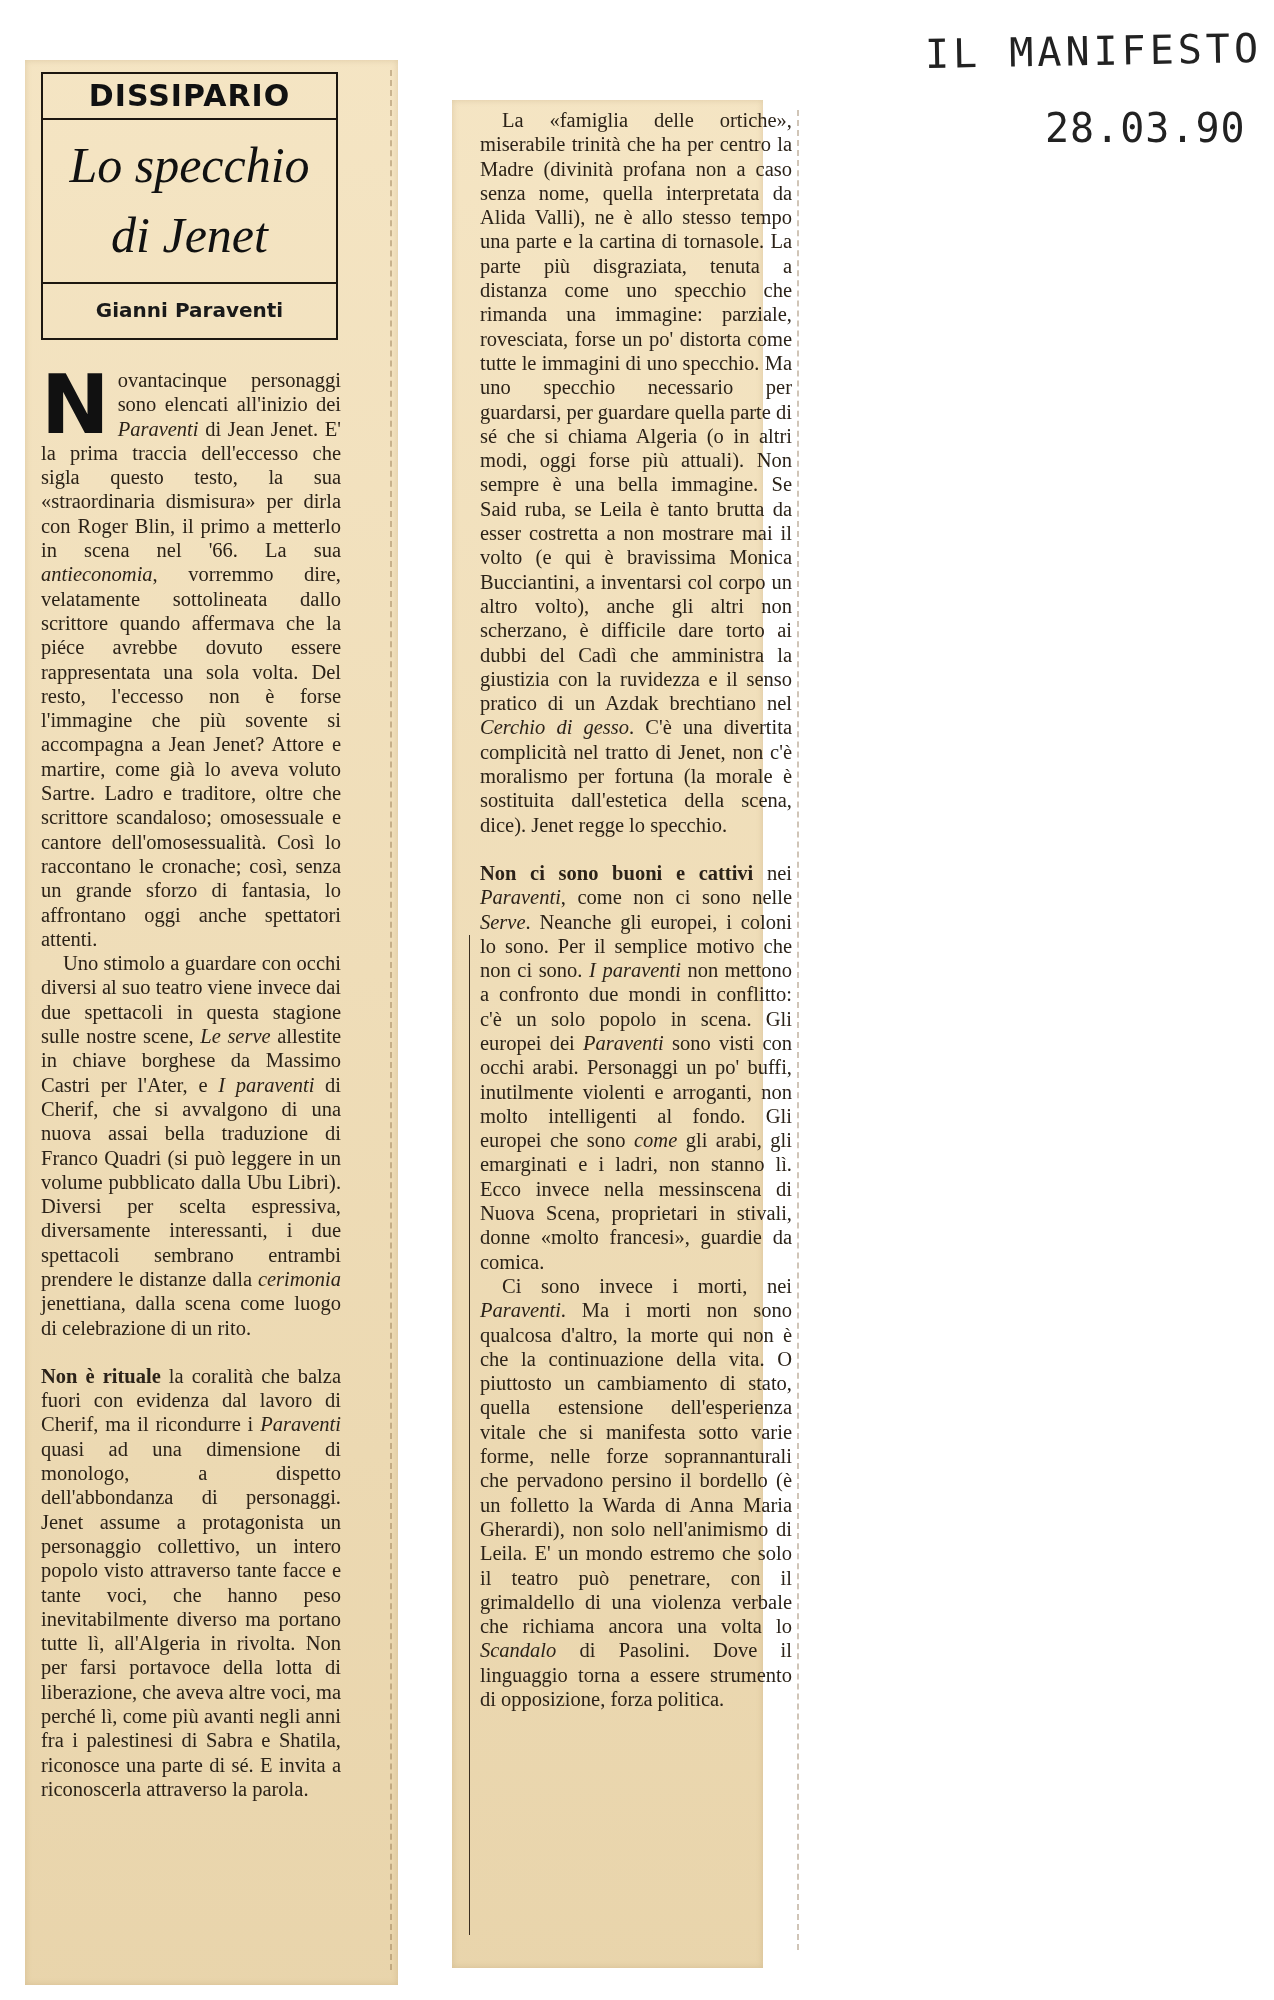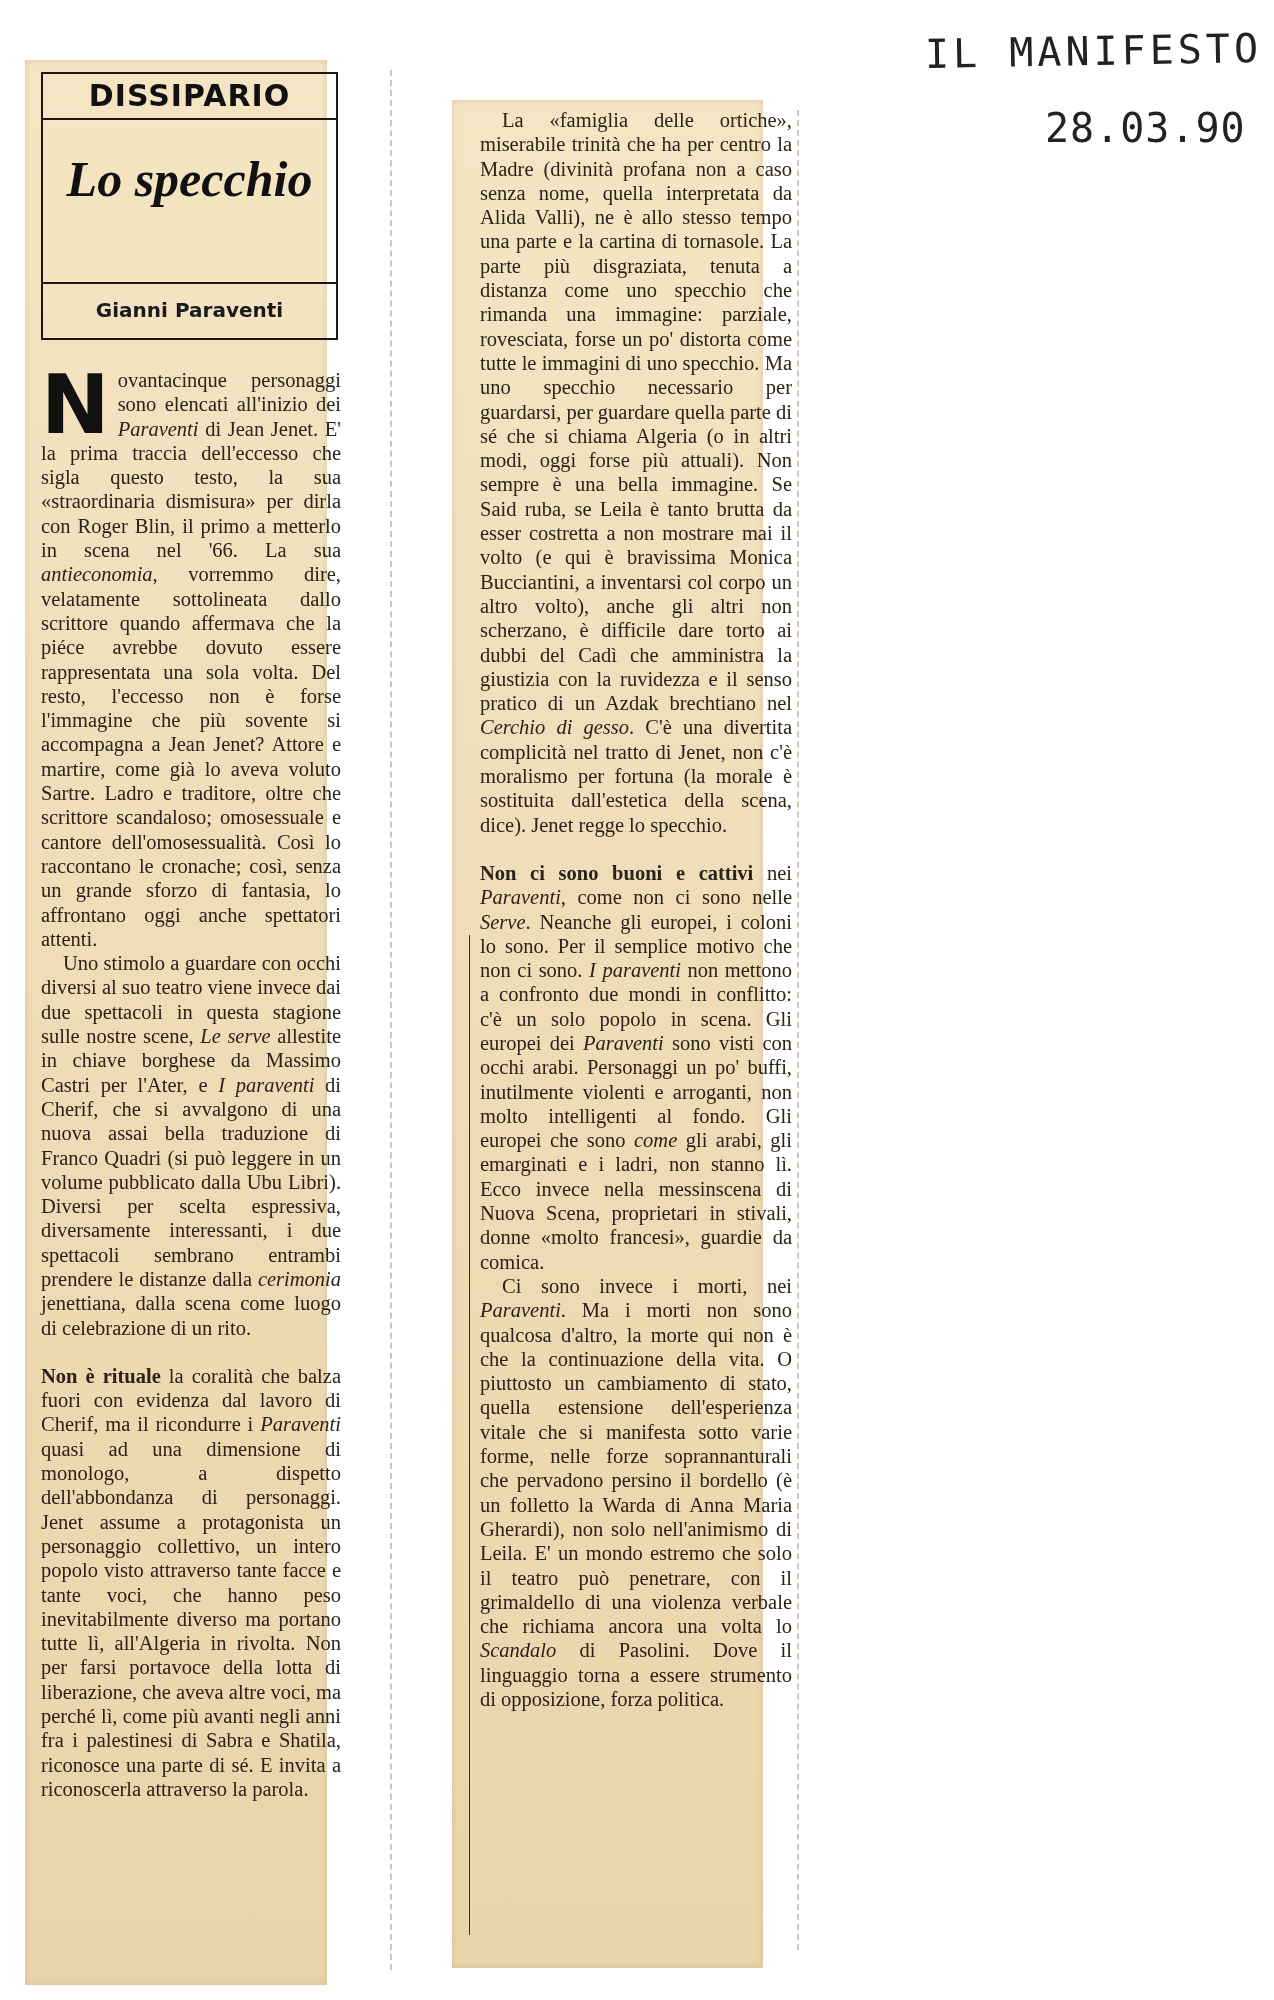--- a/index.html
+++ b/index.html
@@ -5,40 +5,40 @@
   html, body { margin: 0; padding: 0; }
   body {
     width: 1274px; height: 2000px; background: #ffffff; position: relative; overflow: hidden;
     font-family: "DejaVu Serif", "Liberation Serif", serif; color: #2a2218;
   }
   .strip {
     position: absolute; background: #efdcb6;
     background-image: linear-gradient(180deg, rgba(255,245,220,0.35), rgba(214,190,140,0.25));
     box-shadow: inset 0 0 6px rgba(150,120,70,0.25);
   }
-  .strip-left { left: 25px; top: 60px; width: 302px; height: 1925px; }
+  .strip-left { left: 25px; top: 60px; width: 373px; height: 1925px; }
   .strip-right { left: 452px; top: 100px; width: 311px; height: 1868px; }
   .dash-line { position: absolute; border-left: 2px dashed rgba(120,90,50,0.35); }
   .dash-left { left: 365px; top: 10px; height: 1900px; }
   .dash-right { left: 345px; top: 10px; height: 1840px; }
   .dash-rule { position: absolute; left: 17px; top: 835px; height: 1000px; border-left: 1.5px solid #3a2e20; }
 
   .headbox {
     position: absolute; left: 16px; top: 12px; width: 297px; height: 268px;
     border: 2px solid #1d1710; box-sizing: border-box;
   }
   .kicker {
     height: 44px; border-bottom: 2px solid #1d1710; text-align: center;
     font-family: "DejaVu Sans", "Liberation Sans", sans-serif; font-weight: bold; font-size: 30px;
     letter-spacing: 1px; line-height: 44px; color: #111;
   }
   .title {
     height: 164px; border-bottom: 2px solid #1d1710; text-align: center;
     font-family: "Liberation Serif", "DejaVu Serif", serif; font-style: italic; font-size: 50px;
-    line-height: 70px; padding-top: 24px; box-sizing: border-box; color: #111; font-weight: bold;
+    line-height: 70px; padding-top: 10px; box-sizing: border-box; color: #111;
   }
   .byline {
     text-align: center; font-family: "DejaVu Sans", "Liberation Sans", sans-serif; font-weight: bold;
     font-size: 20px; line-height: 52px; color: #1a1a1a;
   }
 
   .col {
     position: absolute; font-family: "Liberation Serif", "DejaVu Serif", serif;
     font-size: 20.5px; line-height: 24.3px; text-align: justify; color: #2b2218;
     hyphens: manual;
@@ -67,20 +67,21 @@
 
 <div class="handnote hand-title">IL MANIFESTO</div>
 <div class="handnote hand-date">28.03.90</div>
 
 <div class="strip strip-left">
   <div class="dash-line dash-left"></div>
   <div class="headbox">
     <div class="kicker">DISSIPARIO</div>
     <div class="title">
       <div>Lo specchio</div>
+      <div>di Jenet</div>
     </div>
     <div class="byline">Gianni Paraventi</div>
   </div>
 
   <div class="col col-left">
     <p class="noindent"><span class="dropcap">N</span><span>ovantacinque personaggi sono elencati all'inizio dei </span><em>Paraventi</em><span> di Jean Jenet. E' la prima traccia dell'eccesso che sigla questo testo, la sua «straordinaria dismisura» per dirla con Roger Blin, il primo a metterlo in scena nel '66. La sua </span><em>antieconomia</em><span>, vorremmo dire, velatamente sottolineata dallo scrittore quando affermava che la piéce avrebbe dovuto essere rappresentata una sola volta. Del resto, l'eccesso non è forse l'immagine che più sovente si accompagna a Jean Jenet? Attore e martire, come già lo aveva voluto Sartre. Ladro e traditore, oltre che scrittore scandaloso; omosessuale e cantore dell'omosessualità. Così lo raccontano le cronache; così, senza un grande sforzo di fantasia, lo affrontano oggi anche spettatori attenti.</span></p>
     <p><span>Uno stimolo a guardare con occhi diversi al suo teatro viene invece dai due spettacoli in questa stagione sulle nostre scene, </span><em>Le serve</em><span> allestite in chiave borghese da Massimo Castri per l'Ater, e </span><em>I paraventi</em><span> di Cherif, che si avvalgono di una nuova assai bella traduzione di Franco Quadri (si può leggere in un volume pubblicato dalla Ubu Libri). Diversi per scelta espressiva, diversamente interessanti, i due spettacoli sembrano entrambi prendere le distanze dalla </span><em>cerimonia</em><span> jenettiana, dalla scena come luogo di celebrazione di un rito.</span></p>
     <p class="noindent gap"><b>Non è rituale</b><span> la coralità che balza fuori con evidenza dal lavoro di Cherif, ma il ricondurre i </span><em>Paraventi</em><span> quasi ad una dimensione di monologo, a dispetto dell'abbondanza di personaggi. Jenet assume a protagonista un personaggio collettivo, un intero popolo visto attraverso tante facce e tante voci, che hanno peso inevitabilmente diverso ma portano tutte lì, all'Algeria in rivolta. Non per farsi portavoce della lotta di liberazione, che aveva altre voci, ma perché lì, come più avanti negli anni fra i palestinesi di Sabra e Shatila, riconosce una parte di sé. E invita a riconoscerla attraverso la parola.</span></p>
   </div>
 </div>

